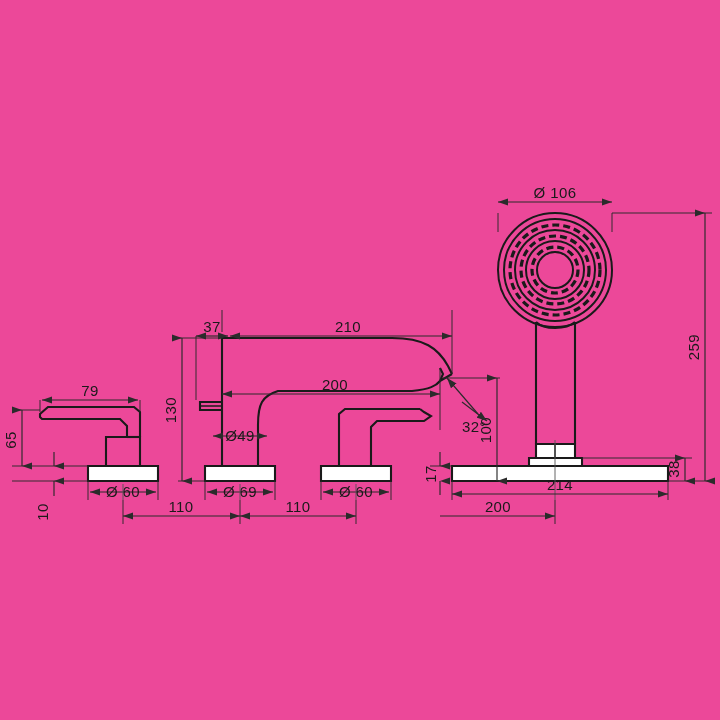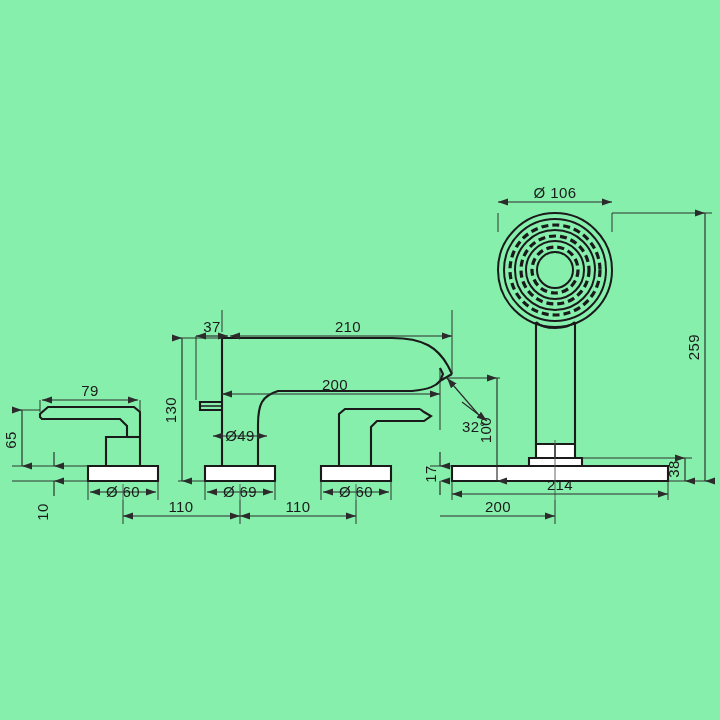--- a/index.html
+++ b/index.html
@@ -10,21 +10,21 @@
   body {
     width: 720px;
     height: 720px;
     font-family: "Liberation Sans", sans-serif;
     overflow: hidden;
   }
   #drawing-root {
     position: relative;
     width: 720px;
     height: 720px;
-    background: #86efac;
+    background: #ec4899;
   }
   svg.sheet {
     display: block;
     width: 720px;
     height: 720px;
   }
   .dimtext {
     font-family: "Liberation Sans", sans-serif;
     font-size: 15px;
     fill: #1a1a1a;

